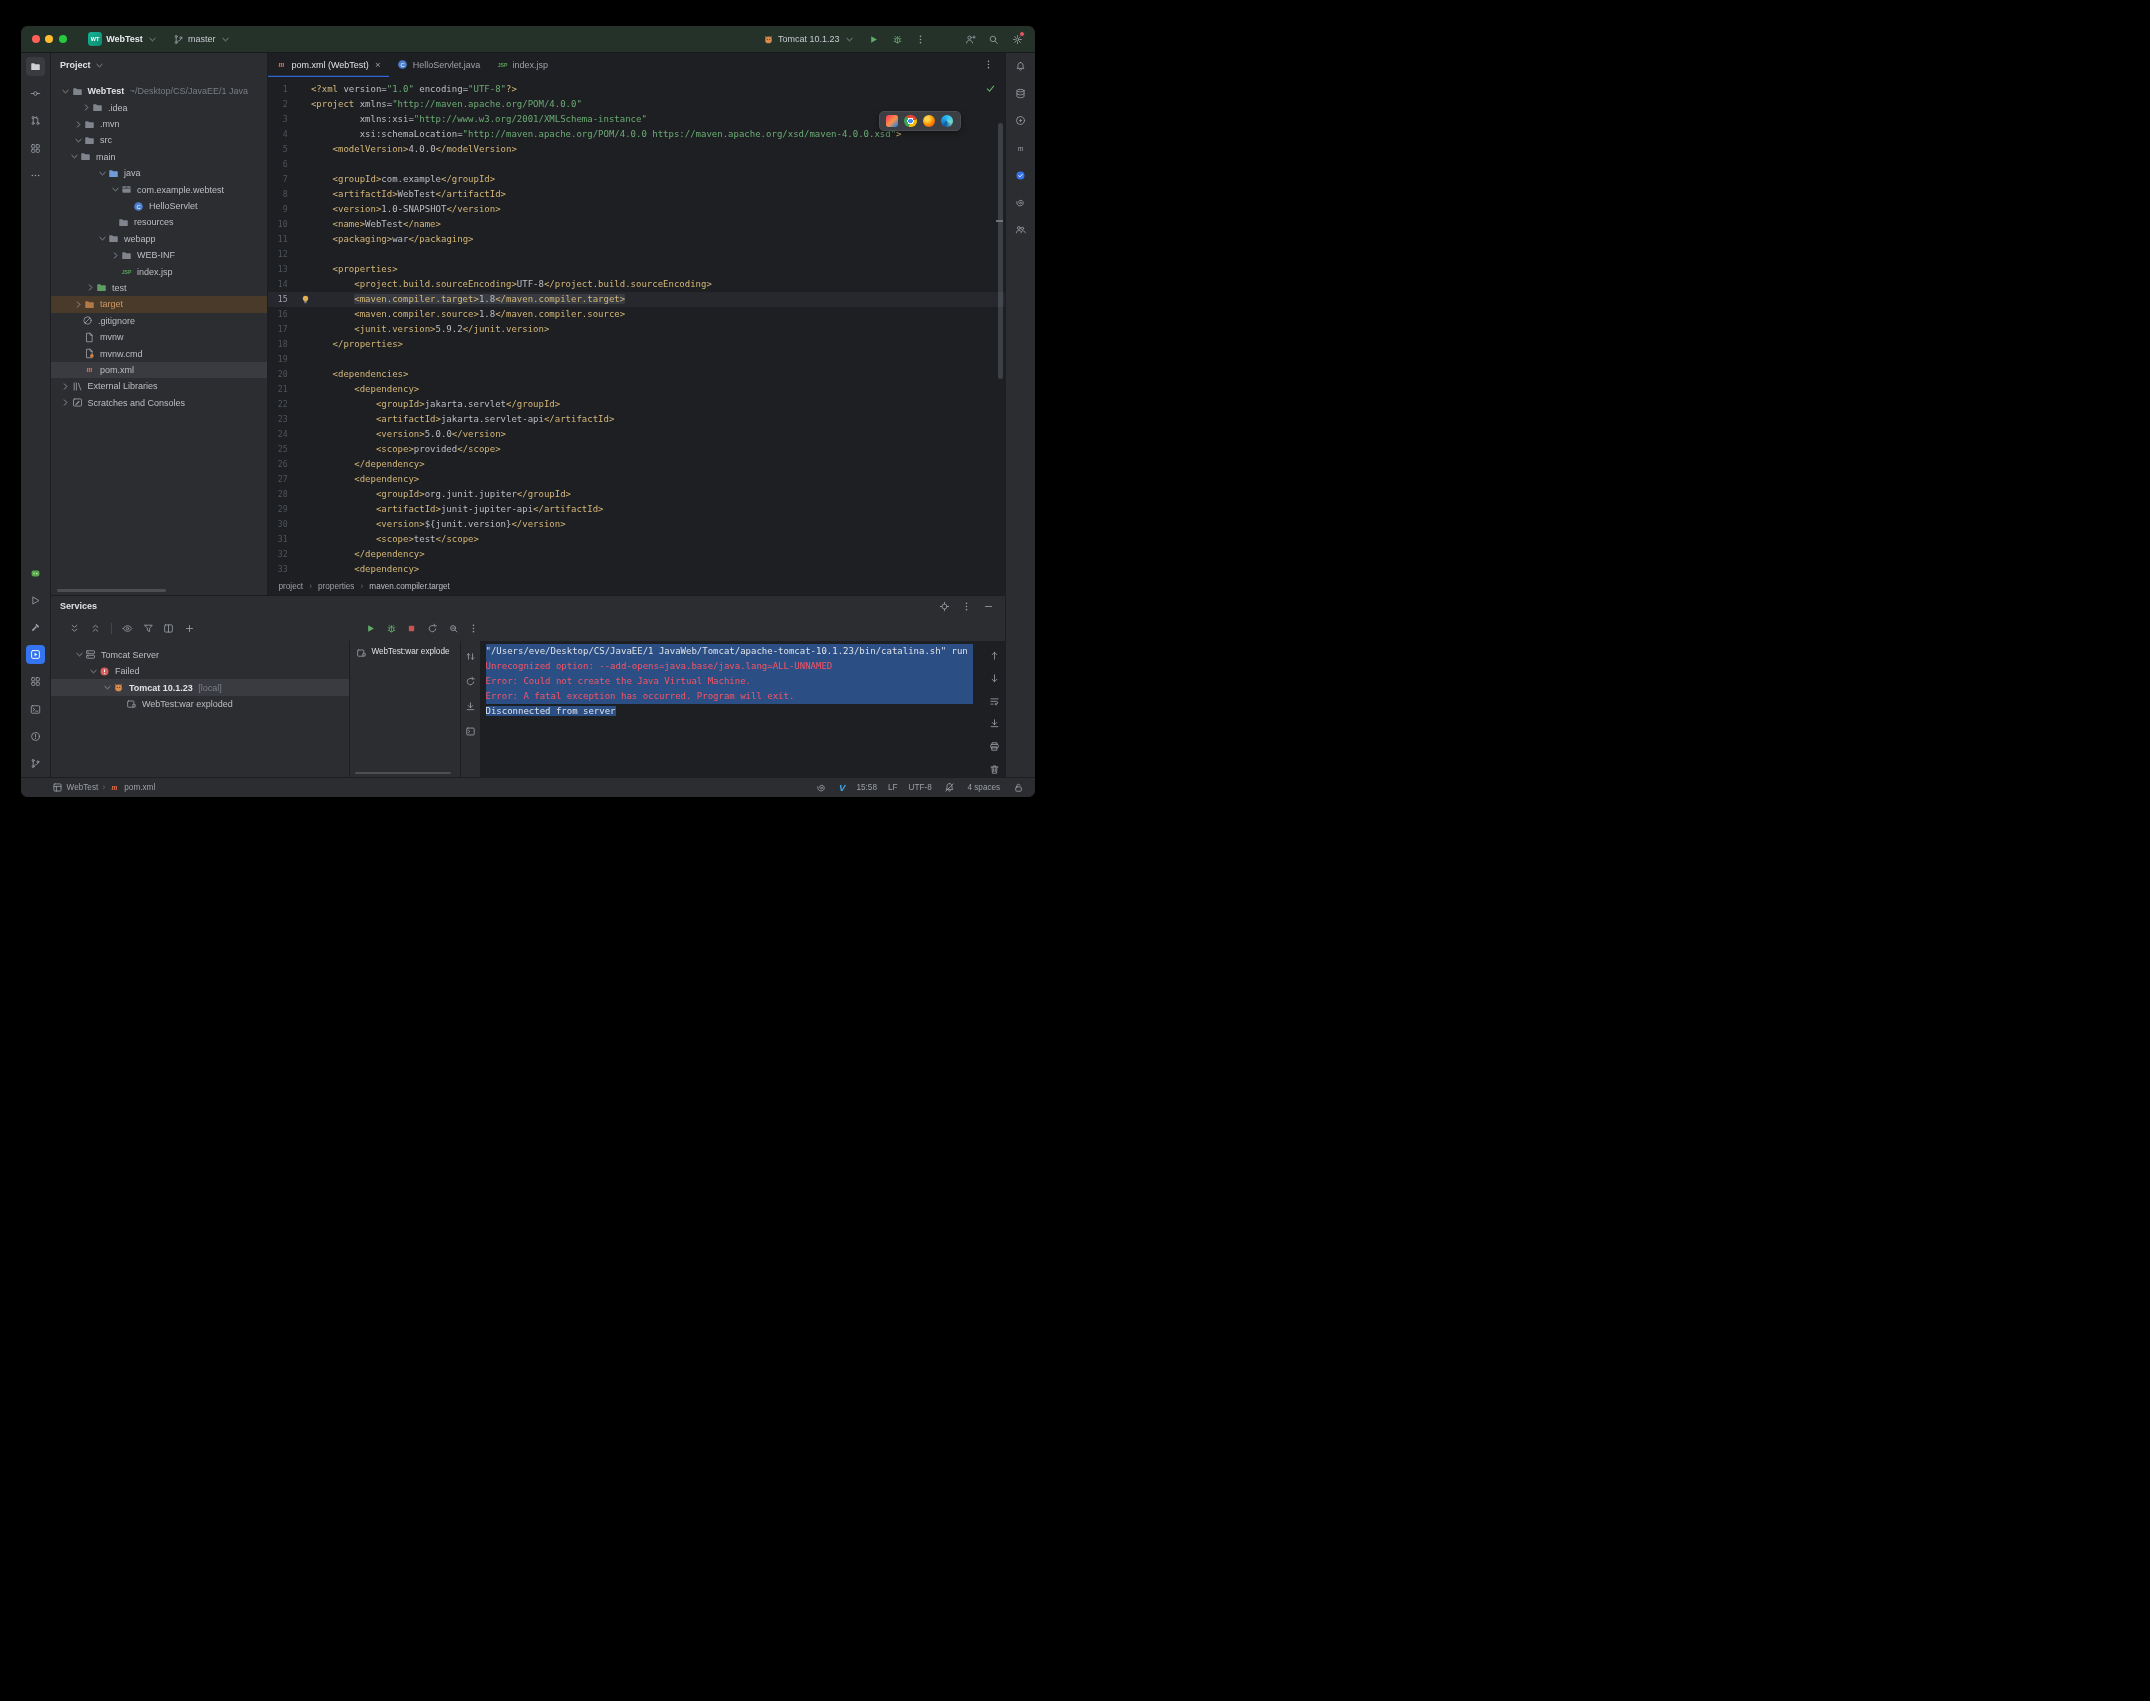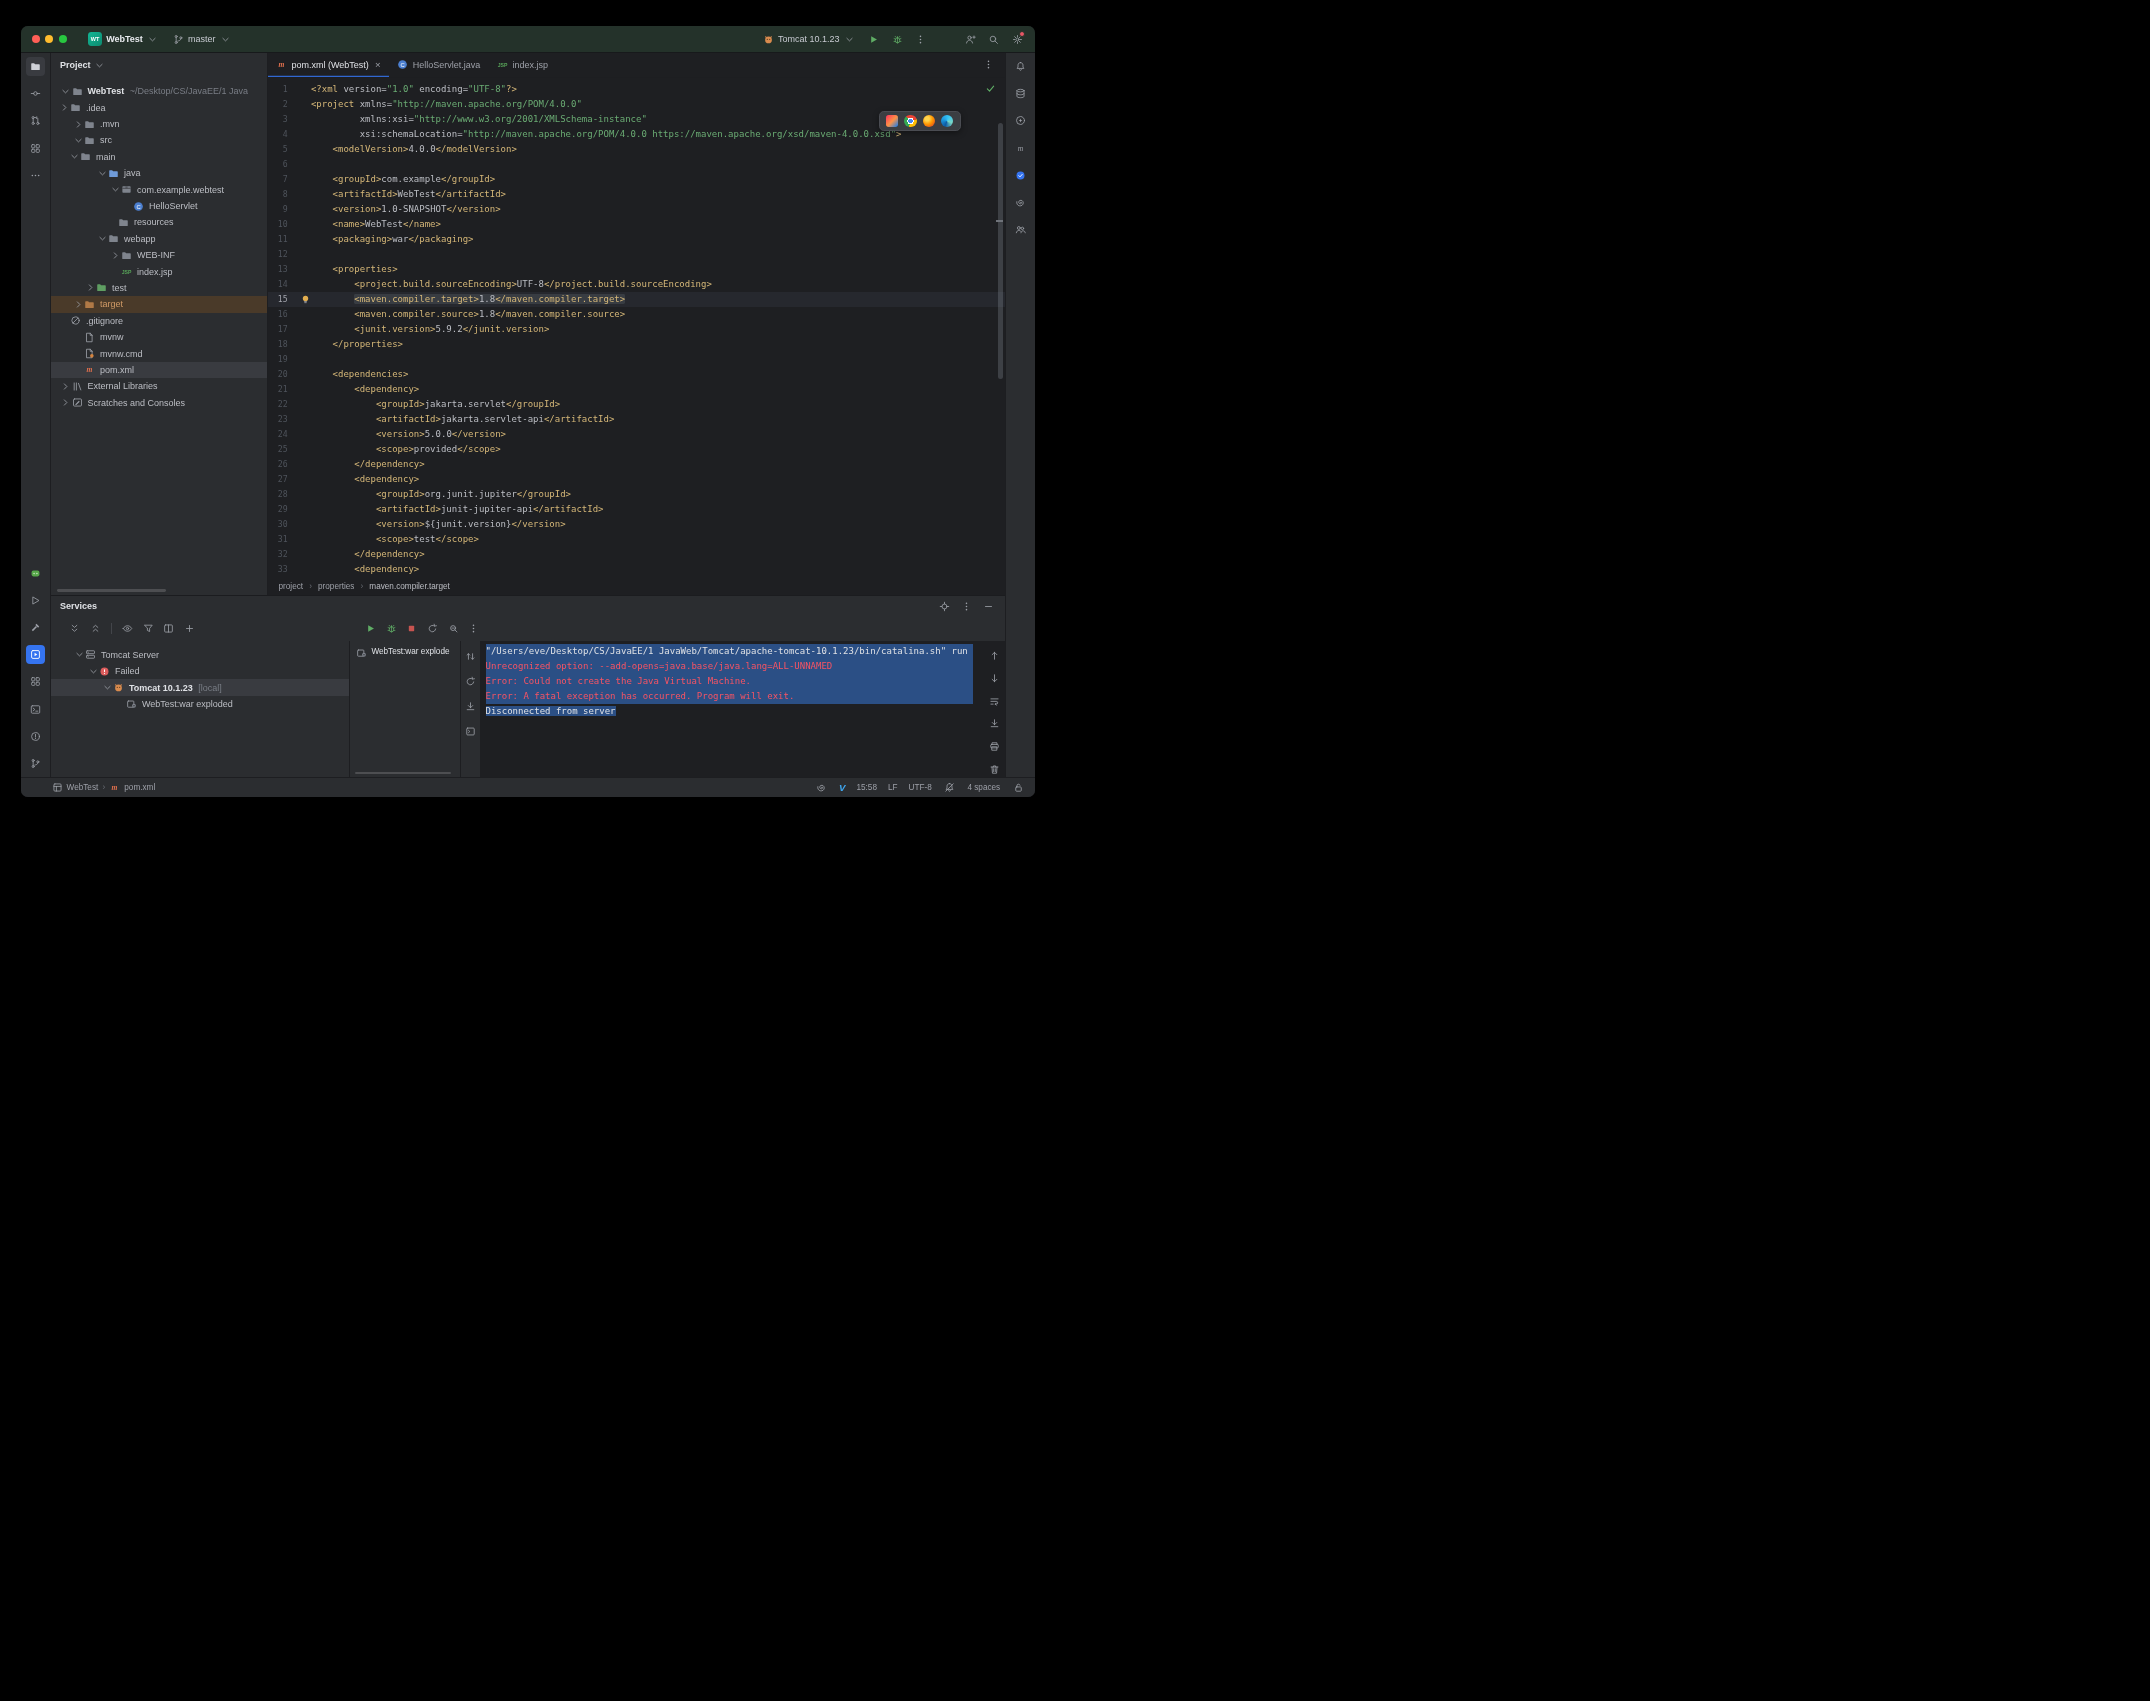--- a/index.html
+++ b/index.html
@@ -321,21 +321,21 @@
                   </svg>
                 </span>
                 <span class="ticon">
                   <svg width="11" height="11" viewBox="0 0 16 16">
                     <path d="M1.8 4.1c0-.5.4-.9.9-.9h3.3l1.4 1.6h5.9c.5 0 .9.4.9.9v6.5c0 .5-.4.9-.9.9H2.7c-.5 0-.9-.4-.9-.9z" fill="#7f848d"></path>
                   </svg>
                 </span>
                 <span class="lbl b">WebTest</span>
                 <span class="hint">~/Desktop/CS/JavaEE/1 Java</span>
               </div>
-              <div class="trow " style="padding-left:8px">
+              <div class="trow " style="padding-left:30px">
                 <span class="chev">
                   <svg width="11" height="11" viewBox="0 0 16 16">
                     <path d="M6.3 4.2 10 8l-3.7 3.8" fill="none" stroke="#9da0a8" stroke-width="1.2" stroke-linecap="round" stroke-linejoin="round"></path>
                   </svg>
                 </span>
                 <span class="ticon">
                   <svg width="11" height="11" viewBox="0 0 16 16">
                     <path d="M1.8 4.1c0-.5.4-.9.9-.9h3.3l1.4 1.6h5.9c.5 0 .9.4.9.9v6.5c0 .5-.4.9-.9.9H2.7c-.5 0-.9-.4-.9-.9z" fill="#7f848d"></path>
                   </svg>
                 </span>
@@ -481,21 +481,21 @@
                     <path d="M6.3 4.2 10 8l-3.7 3.8" fill="none" stroke="#9da0a8" stroke-width="1.2" stroke-linecap="round" stroke-linejoin="round"></path>
                   </svg>
                 </span>
                 <span class="ticon">
                   <svg width="11" height="11" viewBox="0 0 16 16">
                     <path d="M1.8 4.1c0-.5.4-.9.9-.9h3.3l1.4 1.6h5.9c.5 0 .9.4.9.9v6.5c0 .5-.4.9-.9.9H2.7c-.5 0-.9-.4-.9-.9z" fill="#b07946"></path>
                   </svg>
                 </span>
                 <span class="lbl ">target</span>
               </div>
-              <div class="trow " style="padding-left:8px">
+              <div class="trow " style="padding-left:20px">
                 <span class="chev"></span>
                 <span class="ticon">
                   <svg width="11" height="11" viewBox="0 0 16 16">
                     <circle cx="8" cy="8" r="5.3" fill="none" stroke="#9da0a8" stroke-width="1.2" stroke-linecap="round" stroke-linejoin="round"></circle>
                     <path d="M4.4 11.6 11.6 4.4" fill="none" stroke="#9da0a8" stroke-width="1.2" stroke-linecap="round" stroke-linejoin="round"></path>
                   </svg>
                 </span>
                 <span class="lbl ">.gitignore</span>
               </div>
               <div class="trow " style="padding-left:22px">

